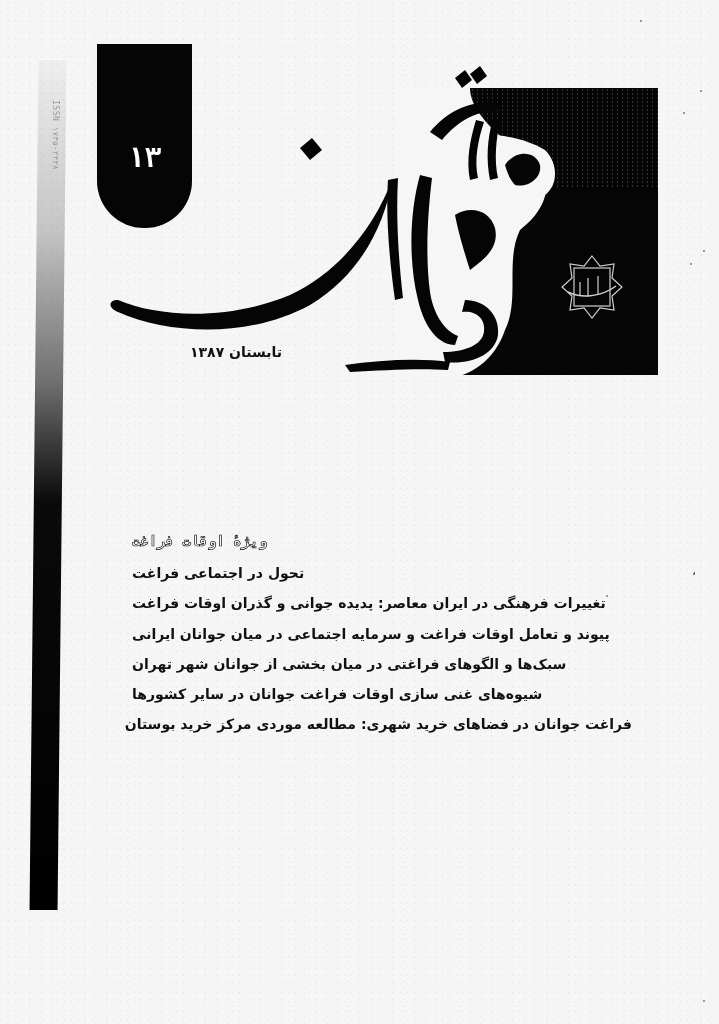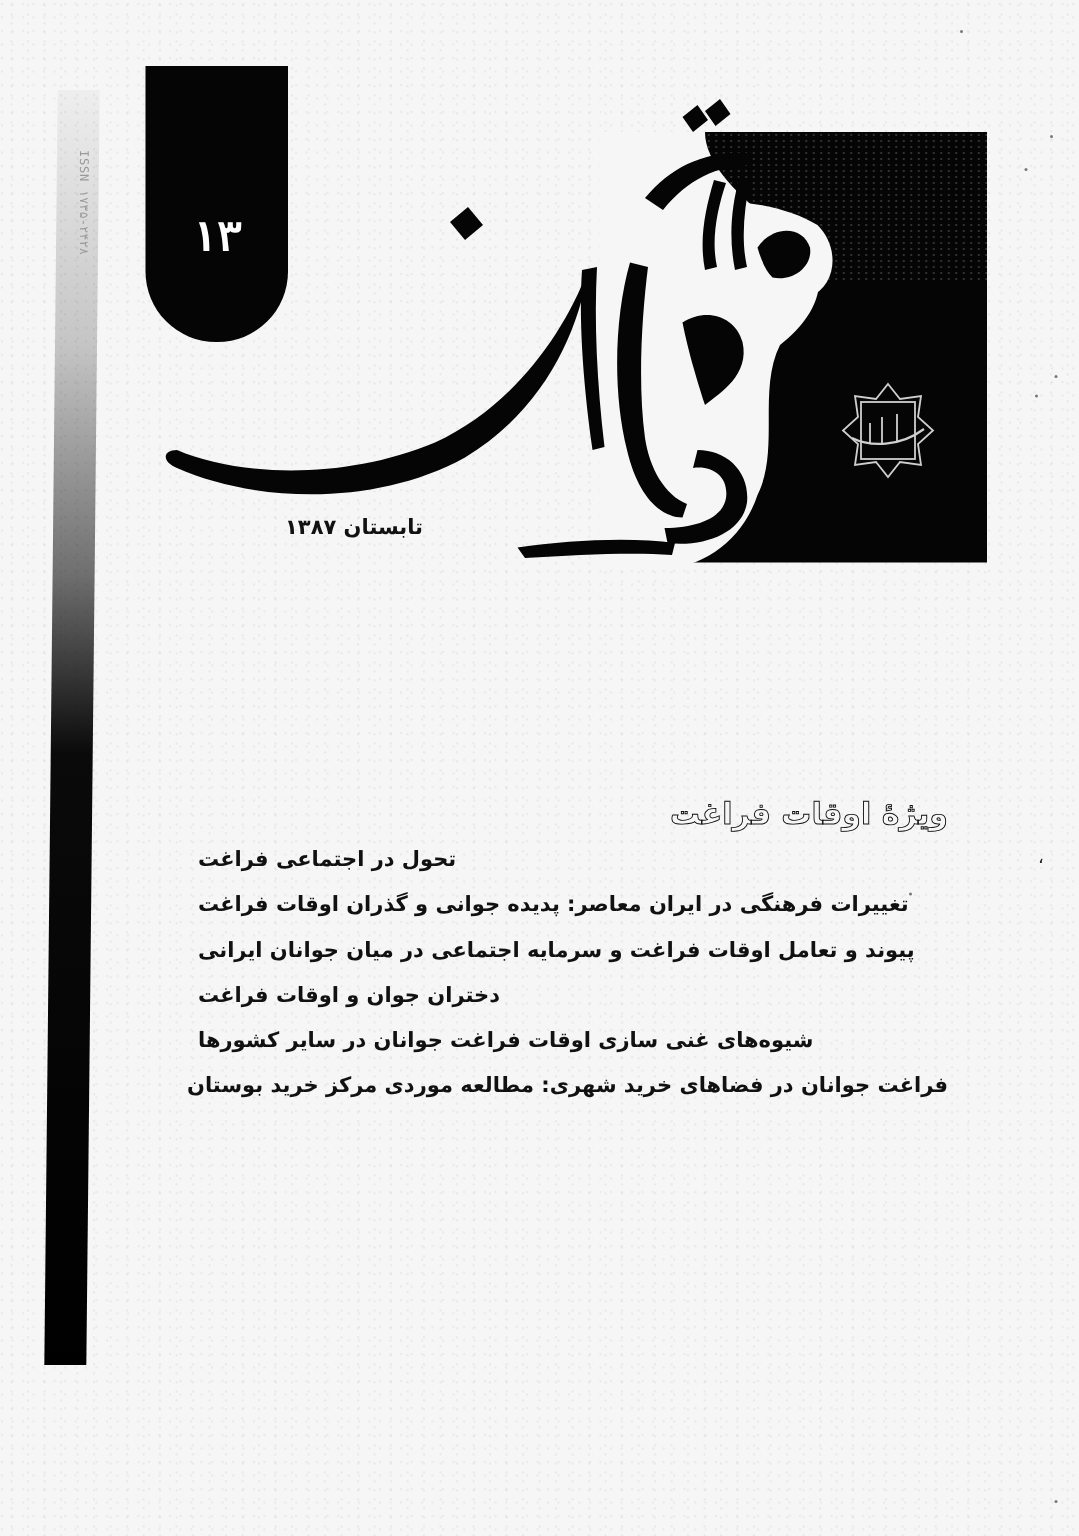--- a/index.html
+++ b/index.html
@@ -46,24 +46,24 @@
     background-size: 5px 4px;
   }
   .calligraphy { position: absolute; left: 0; top: 0; width: 719px; height: 400px; }
   .logo { position: absolute; left: 560px; top: 254px; width: 64px; height: 66px; }
   .date {
     position: absolute; left: 190px; top: 344px; width: 95px;
     direction: rtl; text-align: left; font-size: 14px; font-weight: bold; color: #111;
   }
   .toc { position: absolute; left: 132px; top: 526px; width: 500px; direction: rtl; }
   .toc-heading {
-    font-size: 20px; font-weight: bold; color: #111; text-align: right;
+    font-size: 14px; font-weight: bold; color: #111; text-align: left;
     height: 32px; line-height: 32px;
     text-shadow: 0 0 0 #000;
-    -webkit-text-stroke: 0.6px #111; color: #f6f6f6;
+    -webkit-text-stroke: 0.6px #111; color: #f6f6f6; font-family: Liberation Mono, monospace;
   }
   .toc-list { list-style: none; margin: 0; padding: 0; }
   .toc-item {
     font-size: 14px; font-weight: bold; color: #111; text-align: left;
     height: 30.3px; line-height: 30px; white-space: nowrap;
   }
   .stray-mark { position: absolute; left: 692px; top: 564px; font-size: 12px; color: #222; }
   .specks span { position: absolute; width: 2px; height: 2px; background: #777; border-radius: 1px; }
 </style>
 </head>
@@ -121,21 +121,21 @@
   <div class="date">تابستان ۱۳۸۷</div>
 
   <div class="stray-mark">،</div>
 
   <section class="toc">
     <div class="toc-heading">ویژهٔ اوقات فراغت</div>
     <ul class="toc-list">
       <li class="toc-item">تحول در اجتماعی فراغت</li>
       <li class="toc-item">تغییرات فرهنگی در ایران معاصر: پدیده جوانی و گذران اوقات فراغت</li>
       <li class="toc-item">پیوند و تعامل اوقات فراغت و سرمایه اجتماعی در میان جوانان ایرانی</li>
-      <li class="toc-item">دختران جوان و اوقات فراغت</li>
+      <li class="toc-item">سبک‌ها و الگوهای فراغتی در میان بخشی از جوانان شهر تهران</li>
       <li class="toc-item">شیوه‌های غنی سازی اوقات فراغت جوانان در سایر کشورها</li>
       <li class="toc-item">فراغت جوانان در فضاهای خرید شهری: مطالعه موردی مرکز خرید بوستان</li>
     </ul>
   </section>
 
   <div class="specks">
     <span style="left:700px;top:90px"></span>
     <span style="left:683px;top:112px"></span>
     <span style="left:703px;top:250px"></span>
     <span style="left:690px;top:263px"></span>

